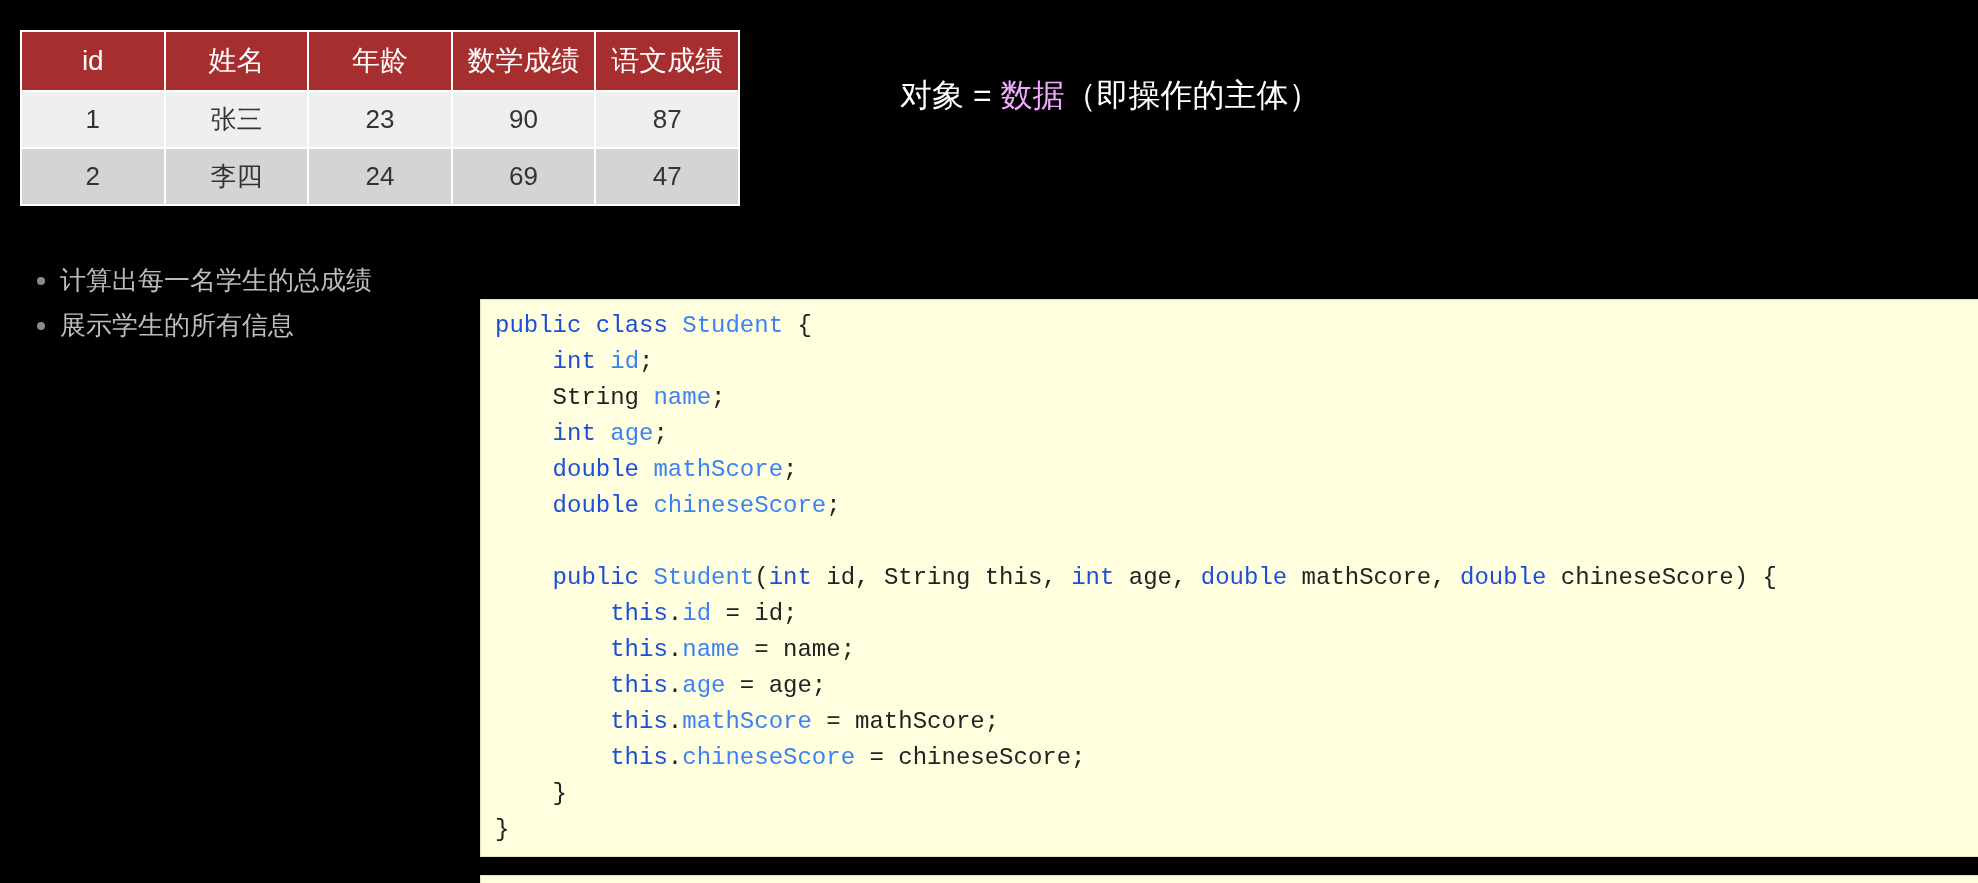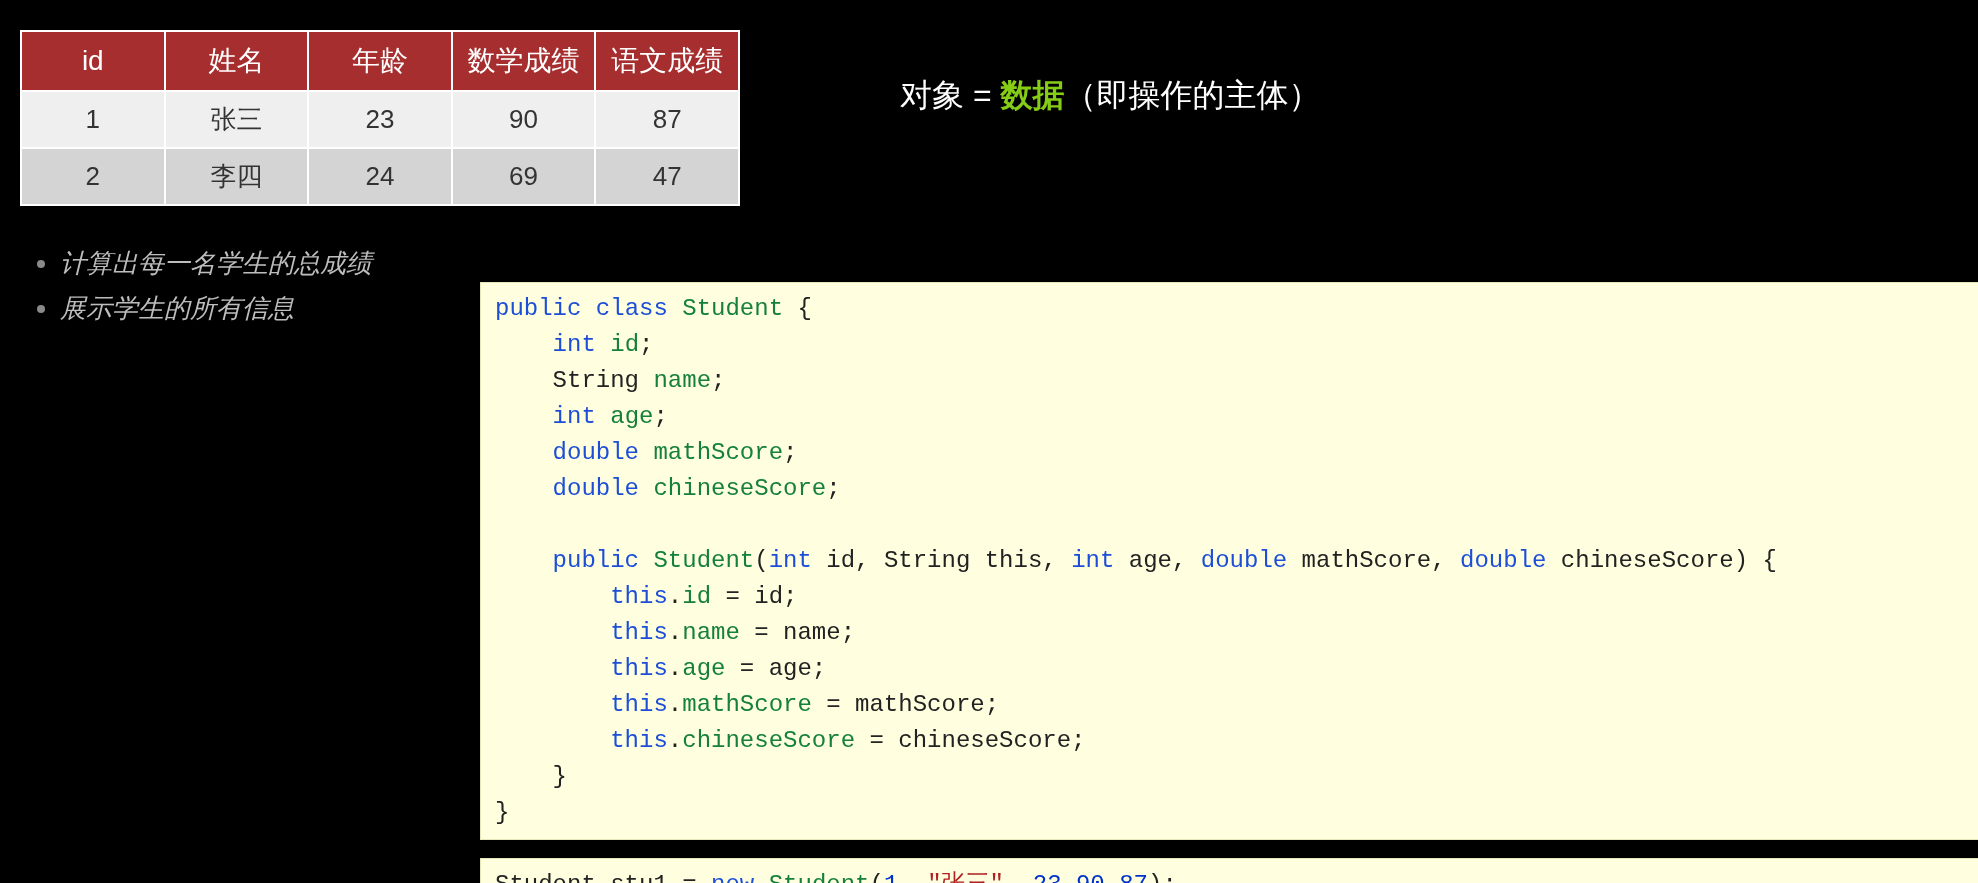--- a/index.html
+++ b/index.html
@@ -50,32 +50,31 @@
     font-size: 32px;
     line-height: 1.6;
   }
   .notes .line1 {
     padding-left: 40px;
   }
   .notes .line2 {
     padding-left: 180px;
   }
   .notes .hl {
-    color: #84cc16;
-    font-weight: bold;
+    color: #f0abfc;
+    font-weight: normal;
   }
 
   
   ul.tasks {
     list-style: disc;
     padding-left: 40px;
-    margin-top: 40px;
+    margin-top: 57px;
     font-size: 26px;
     color: #bdbdbd;
-    font-style: italic;
   }
   ul.tasks li {
     margin: 10px 0;
   }
   ul.tasks li::marker {
     color: #8a8a8a;
   }
 
   
   .code-wrap {
@@ -89,21 +88,21 @@
     font-family: Consolas, "Courier New", monospace;
     font-size: 24px;
     line-height: 1.5;
     padding: 8px 14px;
     margin: 0 0 18px 0;
     border: 1px solid #e6e6b8;
     white-space: pre;
     overflow: hidden;
   }
   .kw { color: #1d4ed8; }      
-  .type { color: #15803d; }    
+  .type { color: #3b82f6; }    
   .str { color: #b02222; }     
   .num { color: #0033cc; }     
 </style>
 </head>
 <body>
 
 <div class="top-row">
   <table class="students">
     <thead>
       <tr>

